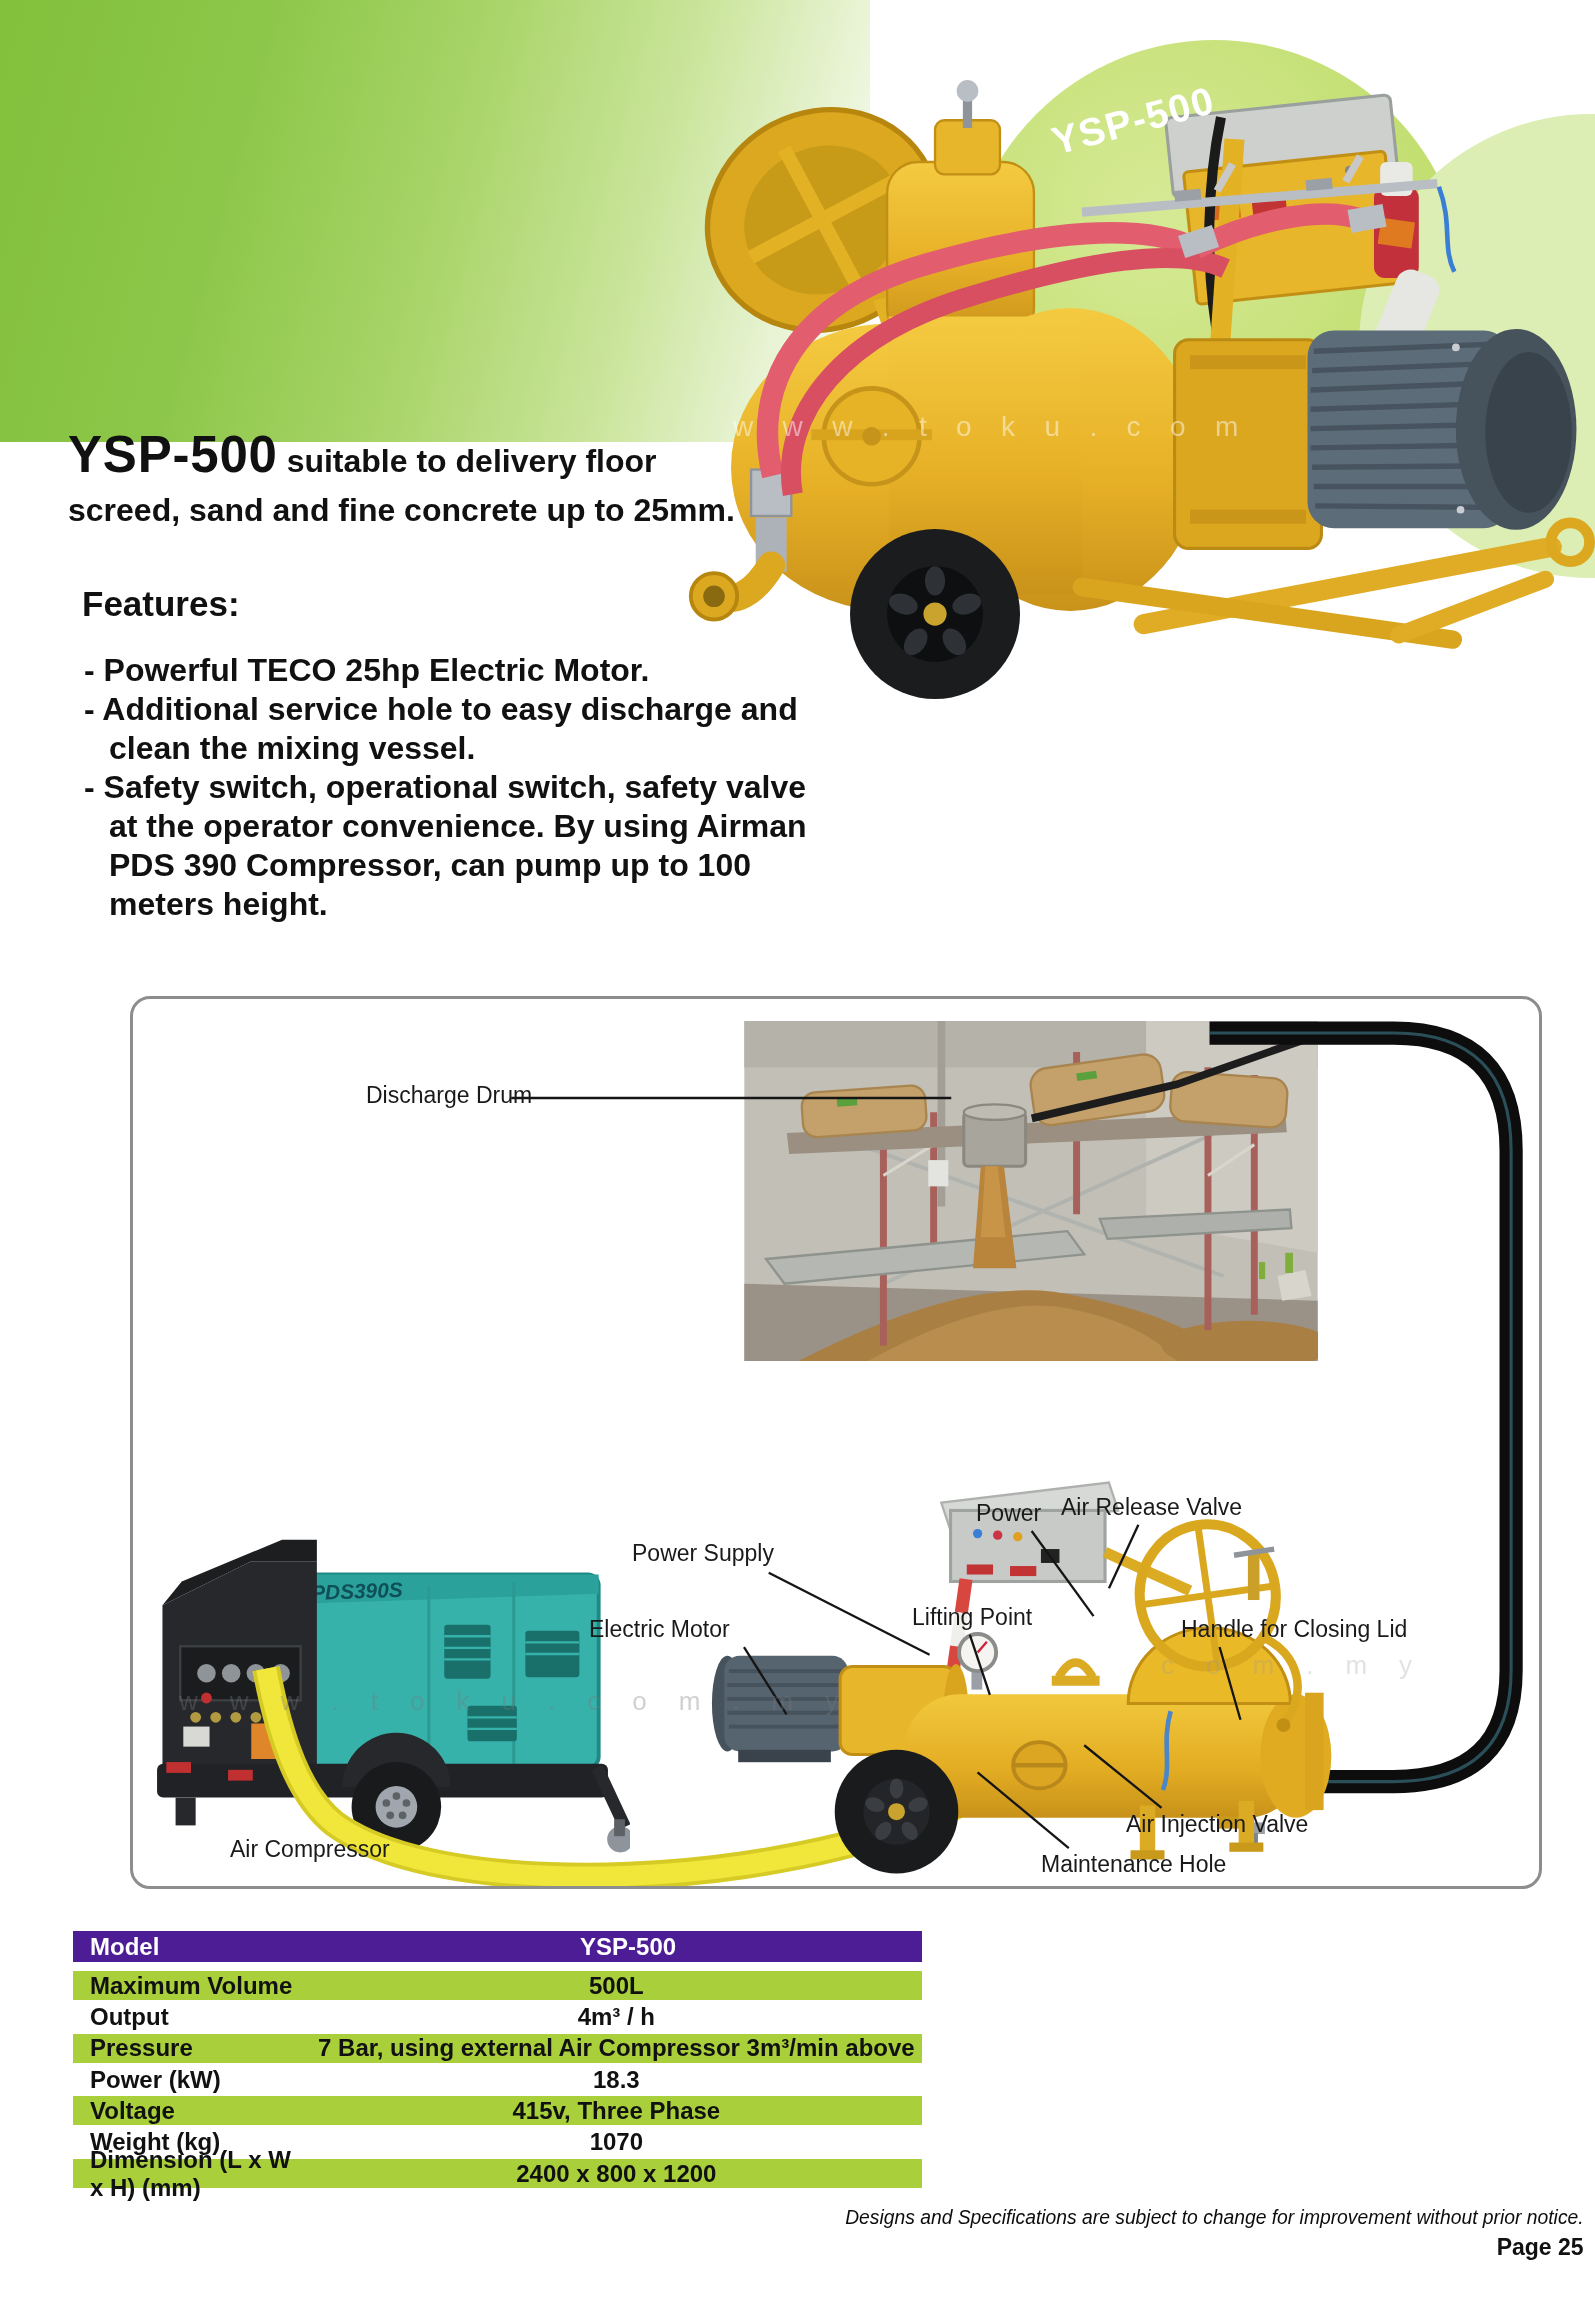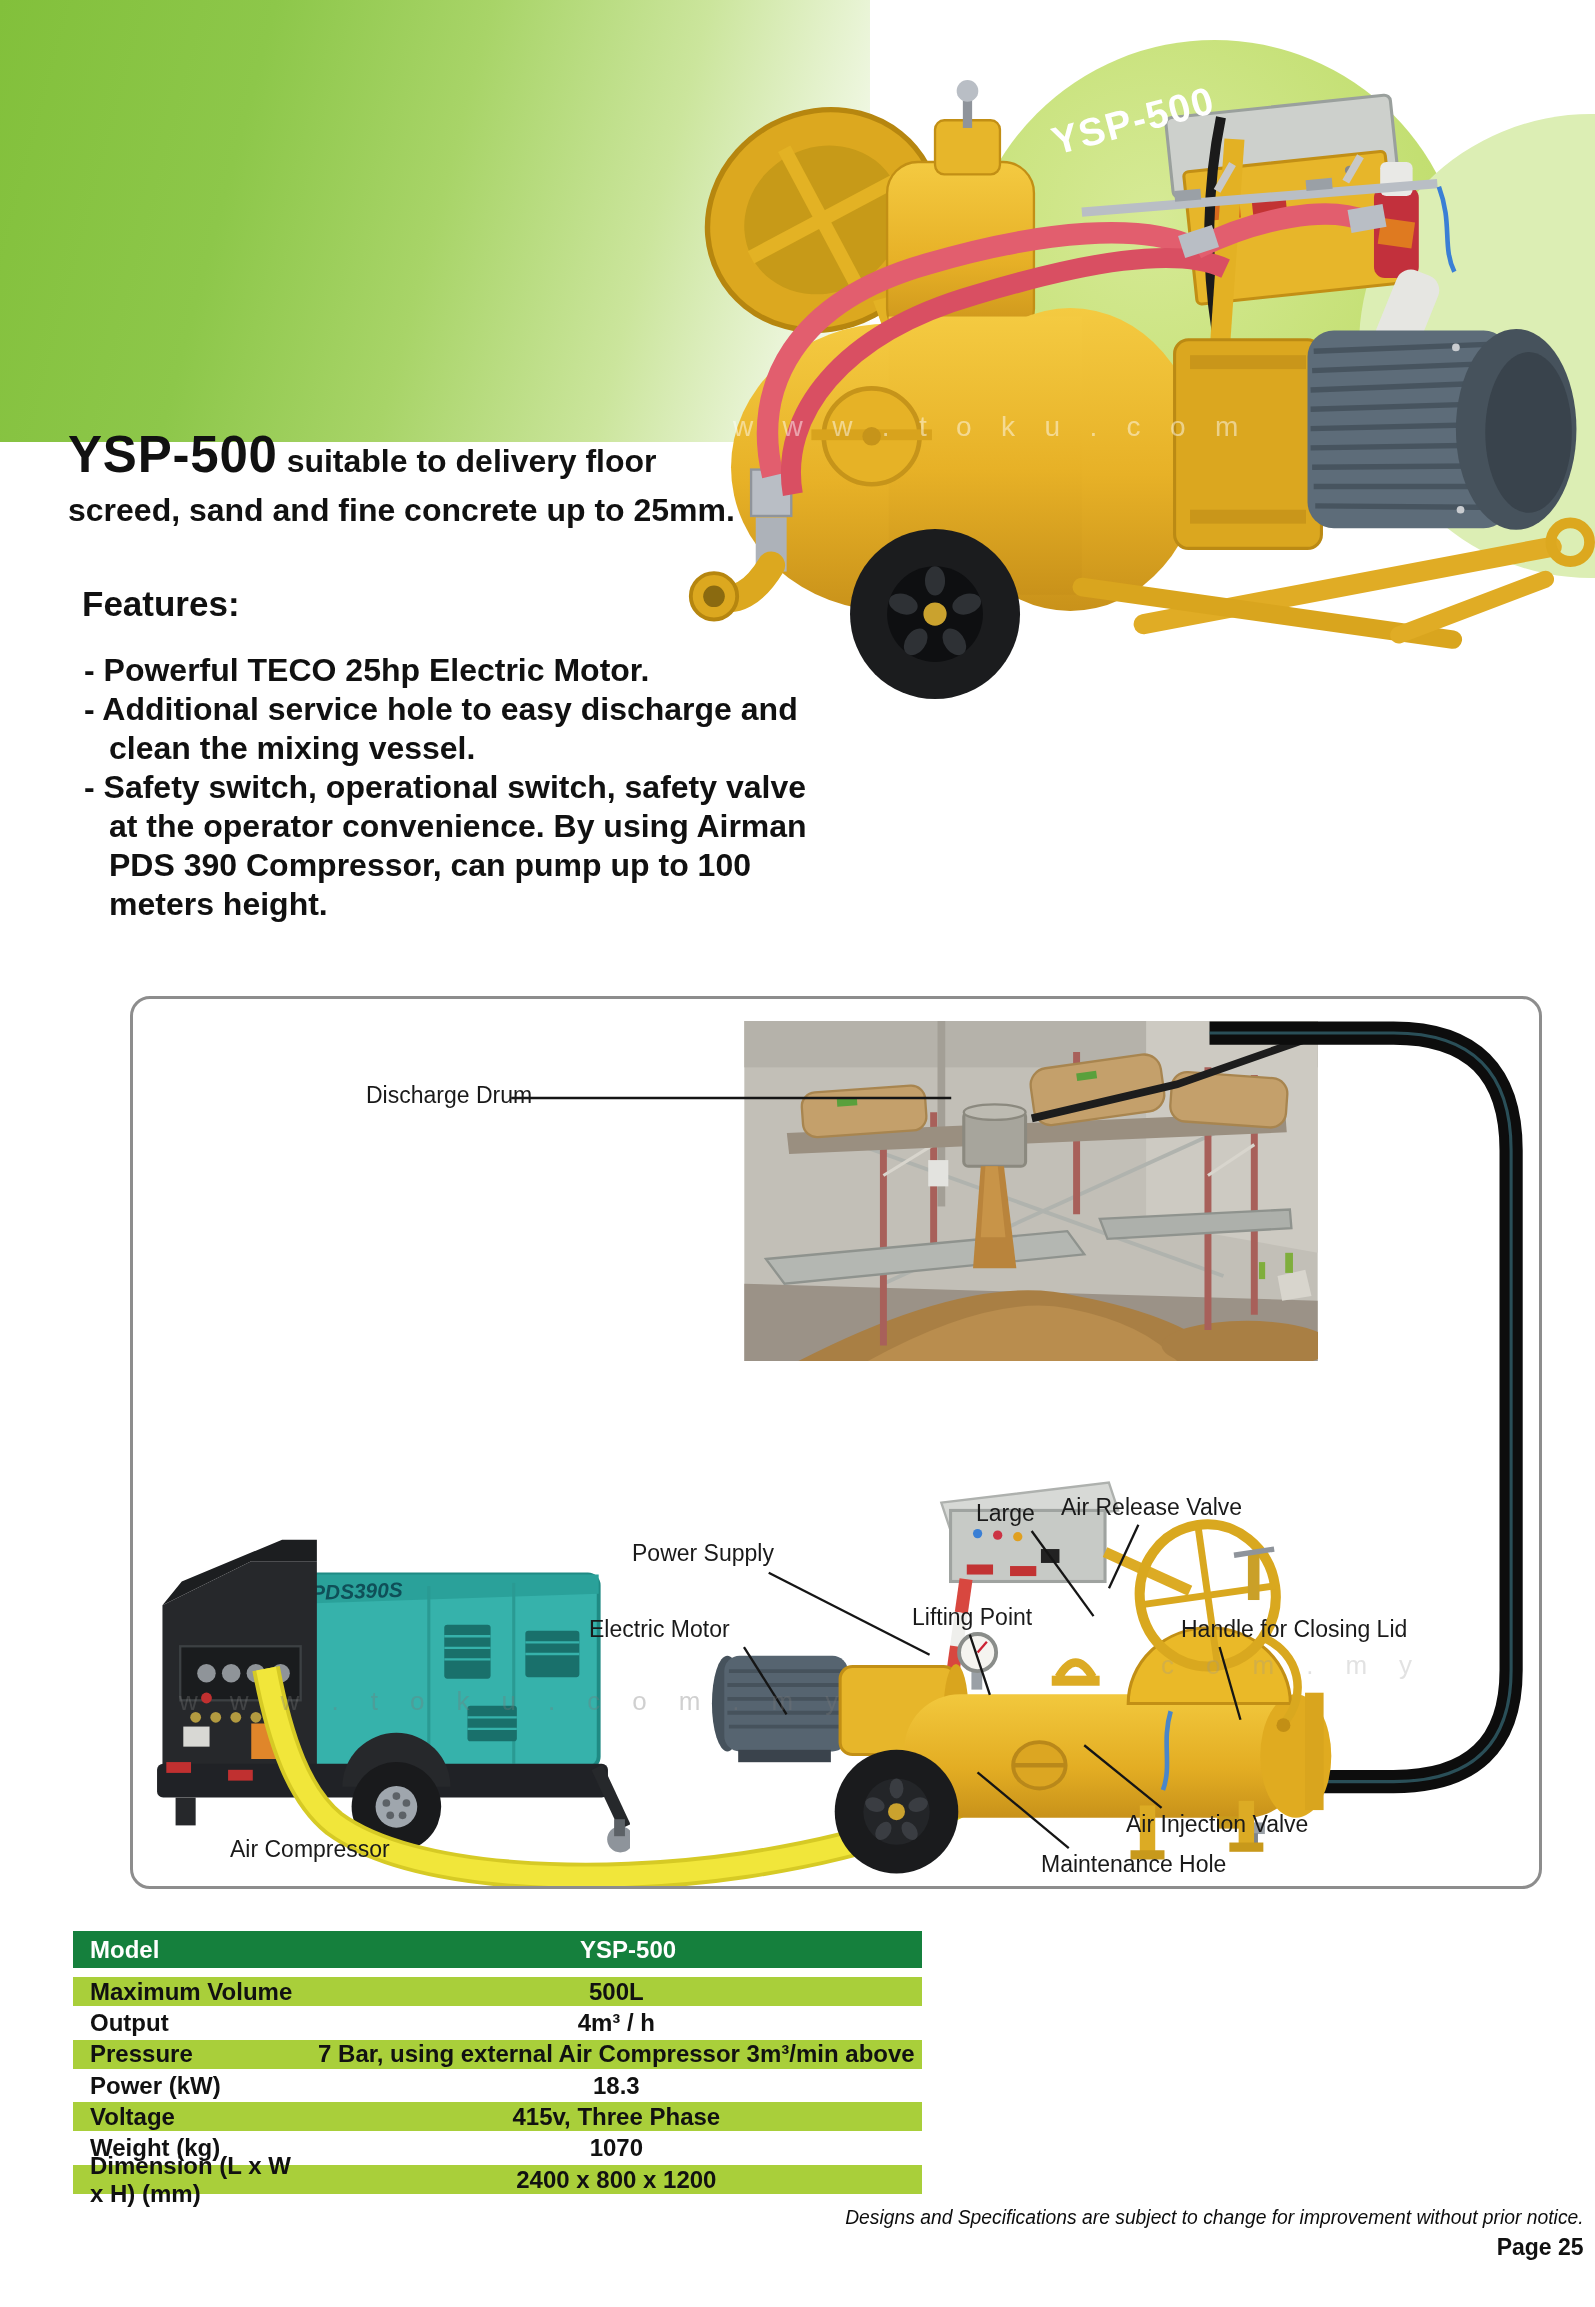--- a/index.html
+++ b/index.html
@@ -32,21 +32,21 @@
   
   .diagram{left:130px;top:996px;width:1406px;height:887px;border:3.9px solid #8d8d8d;
            border-radius:20px;background:#fff;overflow:hidden;}
   .diagram .lbl{position:absolute;font-size:23px;color:#1a1a1a;white-space:nowrap;}
   .wm{position:absolute;color:rgba(120,120,120,.35);font-size:26px;letter-spacing:12.4px;white-space:nowrap;}
   .wm.right{color:rgba(150,150,150,.28);}
 
   
   .spec{left:73px;top:1931px;width:849px;font-weight:bold;font-size:24px;}
   .trow{position:relative;width:100%;display:flex;align-items:center;}
-  .trow.header{height:37px;background:#15803d;color:#fff;margin-bottom:9.3px;gap:32px;}
+  .trow.header{height:31px;background:#4c1d95;color:#fff;margin-bottom:9.3px;gap:32px;}
   .trow.data{height:29px;margin-bottom:2.3px;}
   .trow.shaded{background:#a9cf3a;}
   .tlabel{width:28%;padding-left:17px;box-sizing:border-box;}
   .tvalue{width:72%;text-align:center;}
 
   .foot-note{right:12.4px;top:2207px;font-size:19.3px;font-style:italic;
              font-family:"Liberation Sans",sans-serif;color:#0c0c0c;}
   .foot-page{right:12.4px;top:2234px;font-size:23px;font-weight:bold;}
   svg{display:block;}
 </style>
@@ -409,21 +409,21 @@
         <line x1="1405" y1="838" x2="1432" y2="932"></line>
         <line x1="1330" y1="1046" x2="1230" y2="965"></line>
         <line x1="1210" y1="1098" x2="1092" y2="1000"></line>
       </g>
     </svg>
 
     <div class="lbl" style="left:233px;top:83px;">Discharge Drum</div>
     <div class="lbl" style="left:499px;top:541px;">Power Supply</div>
     <div class="lbl" style="left:456px;top:617px;">Electric Motor</div>
     <div class="lbl" style="left:779px;top:605px;">Lifting Point</div>
-    <div class="lbl" style="left:843px;top:501px;">Large</div>
+    <div class="lbl" style="left:843px;top:501px;">Power</div>
     <div class="lbl" style="left:928px;top:495px;">Air Release Valve</div>
     <div class="lbl" style="left:1024px;top:617px;margin-left:24px;">Handle for Closing Lid</div>
     <div class="lbl" style="left:993px;top:812px;">Air Injection Valve</div>
     <div class="lbl" style="left:908px;top:852px;">Maintenance Hole</div>
     <div class="lbl" style="left:97px;top:837px;">Air Compressor</div>
 
     <div class="wm" style="left:46px;top:687px;">w w w . t o k u . c o m . m y</div>
     <div class="wm right" style="left:1028px;top:651px;">c o m . m y</div>
   </div>
 

